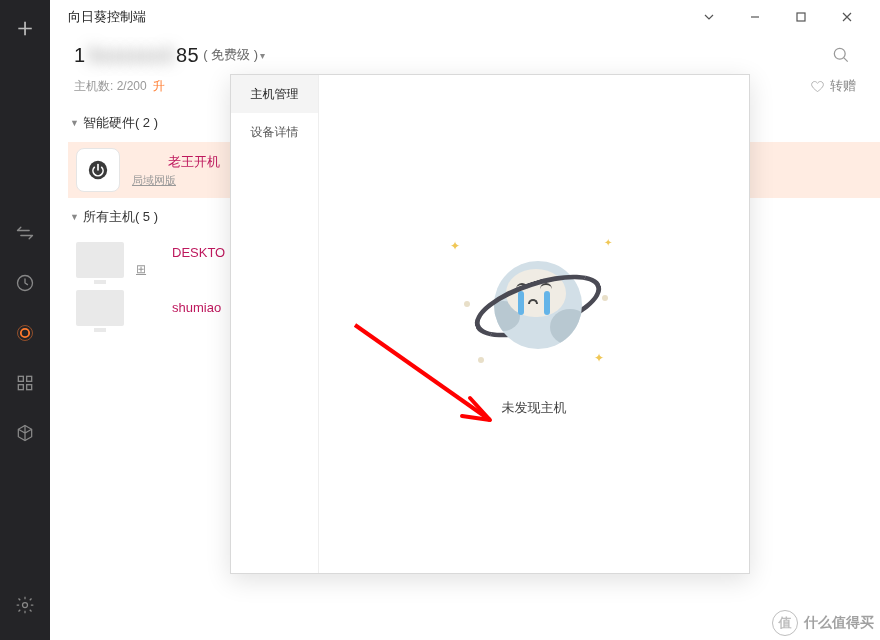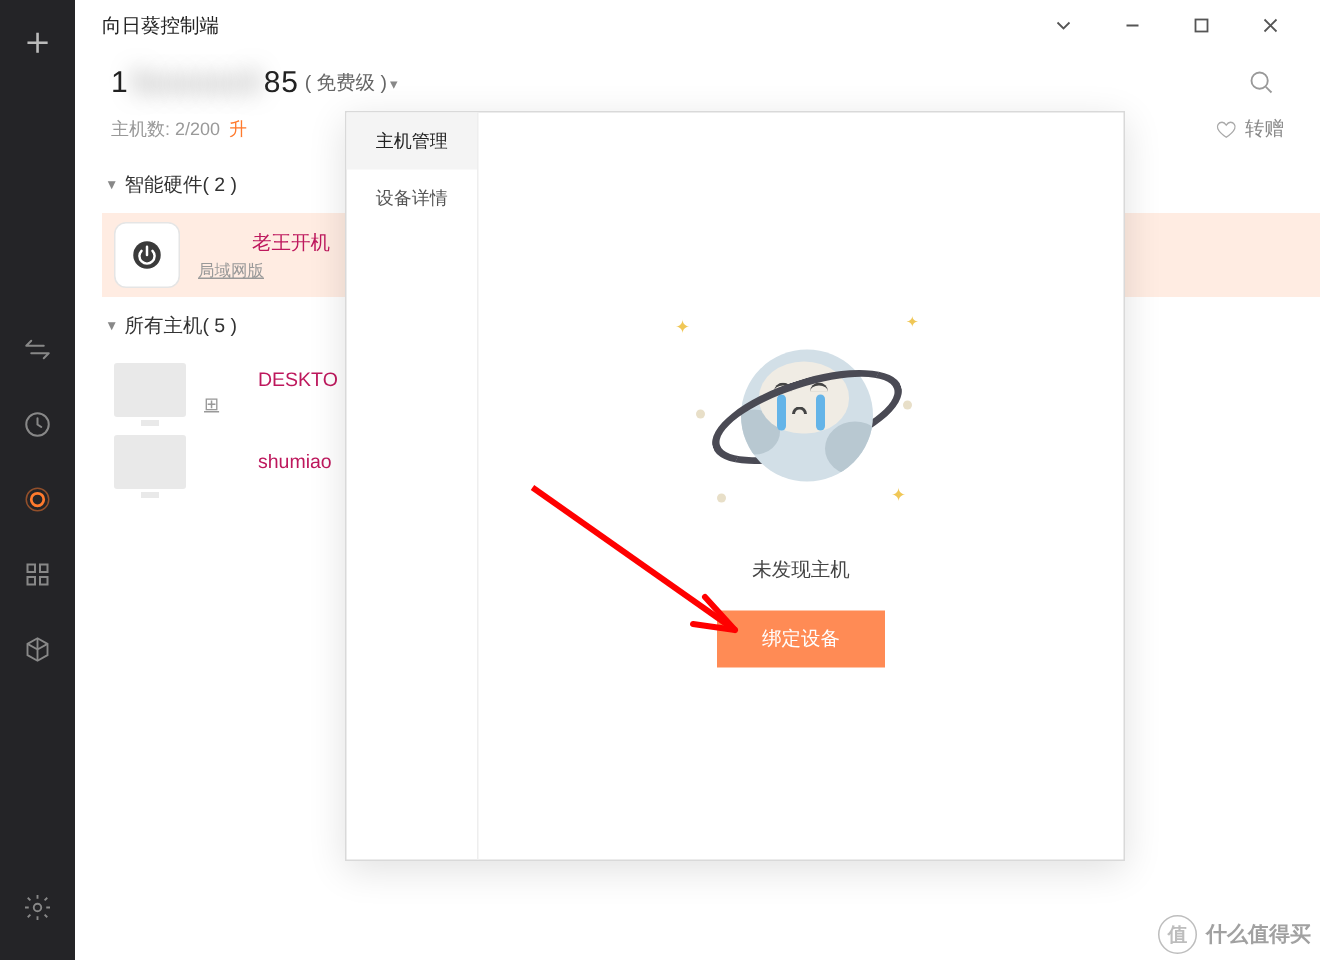--- a/index.html
+++ b/index.html
@@ -251,21 +251,20 @@
               <div class="face"></div>
               <div class="eye l"></div>
                 <div class="eye r"></div>
               <div class="tear l"></div>
                 <div class="tear r"></div>
               <div class="mouth"></div>
             </div>
             <div class="ringf"></div>
           </div>
           <div class="msg">未发现主机</div>
-          <button class="bindbtn">绑定设备</button>
         </div>
       </div>
     </div>
 
     <div class="arrow">
       <svg viewBox="0 0 180 130">
         <path d="M5 5 L140 100" stroke="#ff0000" stroke-width="4" fill="none"></path>
         <path d="M140 100 L120 78 M140 100 L112 96" stroke="#ff0000" stroke-width="4" fill="none" stroke-linecap="round"></path>
       </svg>
     </div>

